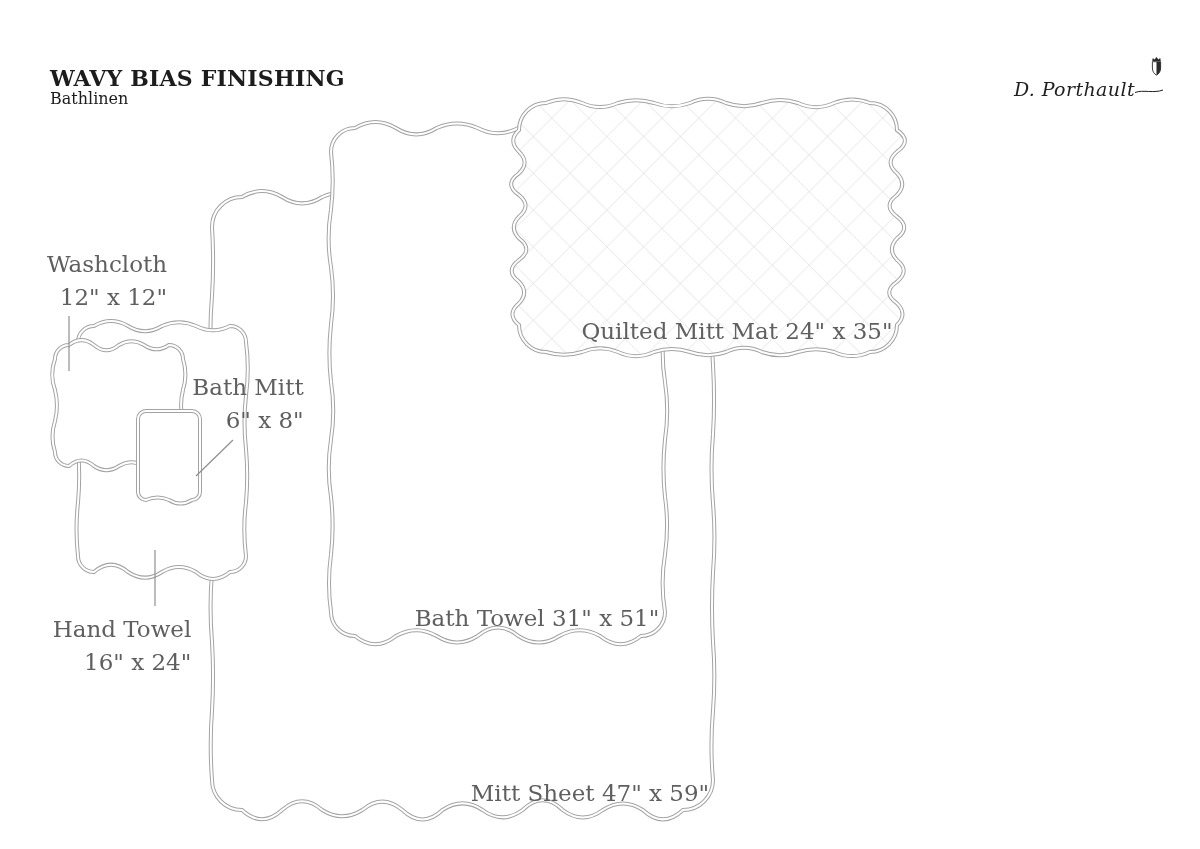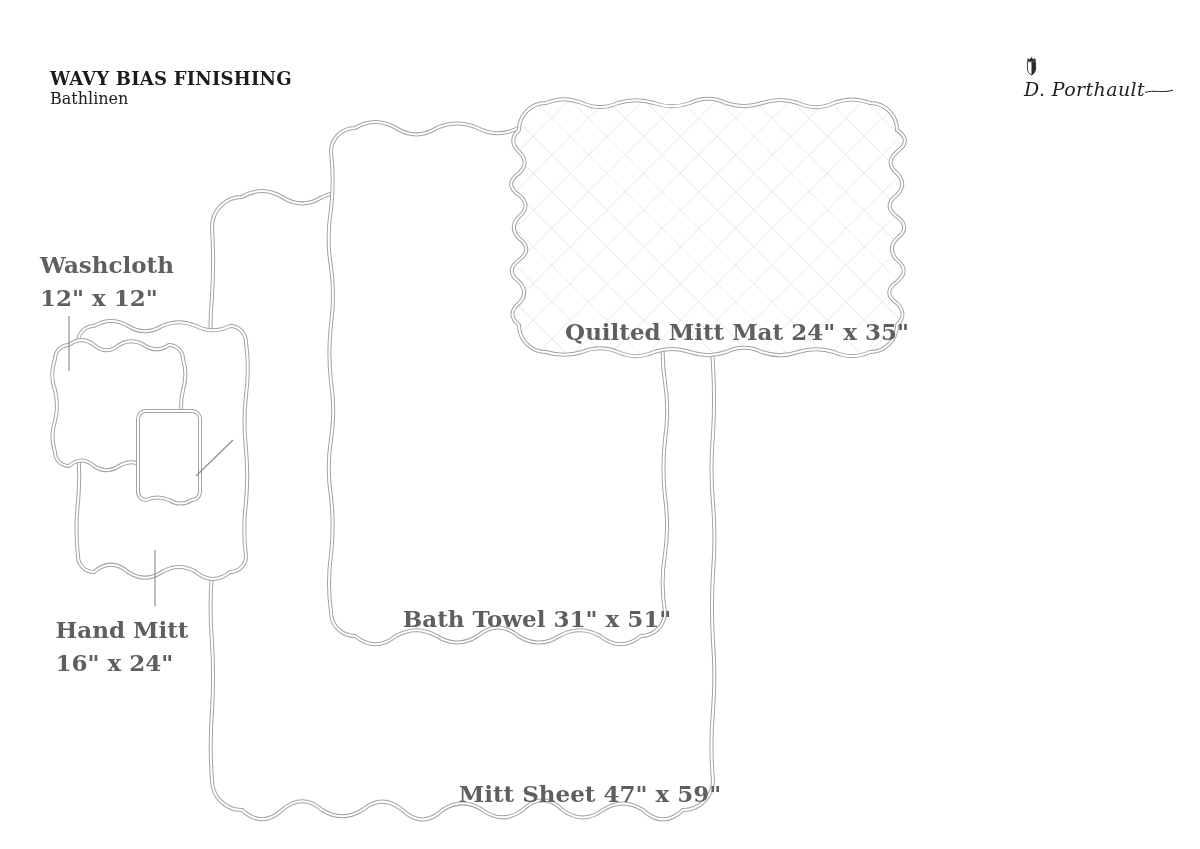--- a/index.html
+++ b/index.html
@@ -14,38 +14,38 @@
   .page{
     position:relative;
     width:1200px;height:849px;
     background:var(--background);
     overflow:hidden;
     font-family:"DejaVu Serif", serif;
   }
   .diagram-svg{position:absolute;left:0;top:0;}
   .header{position:absolute;left:50px;top:68px;color:var(--title-text);}
   .header .title{
-    font-weight:bold;font-size:18px;line-height:21px;letter-spacing:.2px;
+    font-weight:bold;font-size:22px;line-height:21px;letter-spacing:.2px;
   }
   .header .subtitle{font-size:16px;line-height:19px;}
   .logo{
     position:absolute;top:54px;right:36px;width:140px;
-    display:flex;flex-direction:column;align-items:flex-start;color:#222;
+    display:flex;flex-direction:column;align-items:flex-end;color:#222;
   }
   .logo .crest{height:24px;margin-bottom:0px;}
   .brand-row{display:flex;align-items:baseline;}
   .brand{
     font-size:19px;font-style:italic;letter-spacing:.4px;color:#1f1f1f;
     white-space:nowrap;
   }
   .flourish{margin-left:-1px;margin-bottom:3px;}
   .label{
     position:absolute;transform:translateX(-50%);
-    text-align:left;color:var(--label-text);
-    font-size:23px;line-height:33px;white-space:nowrap;font-weight:bold;
+    text-align:right;color:var(--label-text);
+    font-size:23px;line-height:33px;white-space:nowrap;
   }
 </style>
 </head>
 <body>
 
 <div class="page">
 
   <svg class="diagram-svg" id="diagram" width="1200" height="849" viewBox="0 0 1200 849">
     <defs>
       <pattern id="quilt" patternUnits="userSpaceOnUse" width="26" height="26" patternTransform="rotate(45 708 227)">
@@ -97,23 +97,27 @@
         <path d="M1 5.5 C9 2.5 20 6.5 29 3" fill="none" stroke="#1f1f1f" stroke-width="1"></path>
       </svg>
     </div>
   </div>
 
   <div class="label" style="left:107px;top:248px">
     <div>Washcloth</div>
     <div>12" x 12"</div>
   </div>
 
+  <div class="label" style="left:248px;top:371px">
+    <div>Bath Mitt</div>
+    <div>6" x 8"</div>
+  </div>
 
   <div class="label" style="left:122px;top:613px">
-    <div>Hand Mitt</div>
+    <div>Hand Towel</div>
     <div>16" x 24"</div>
   </div>
 
   <div class="label" style="left:537px;top:602px">
     <span>Bath Towel</span>
     <span>31" x 51"</span>
   </div>
 
   <div class="label" style="left:590px;top:777px">
     <span>Mitt Sheet</span>

